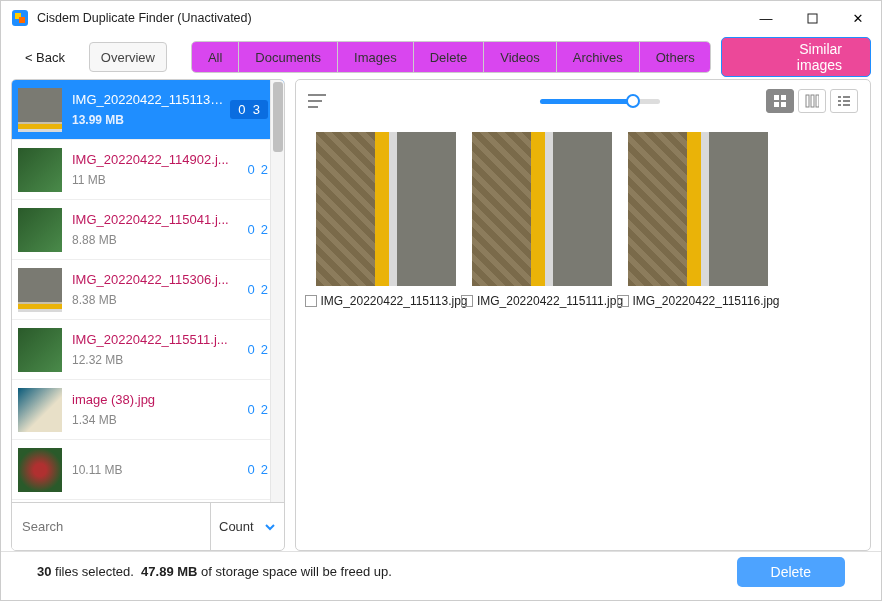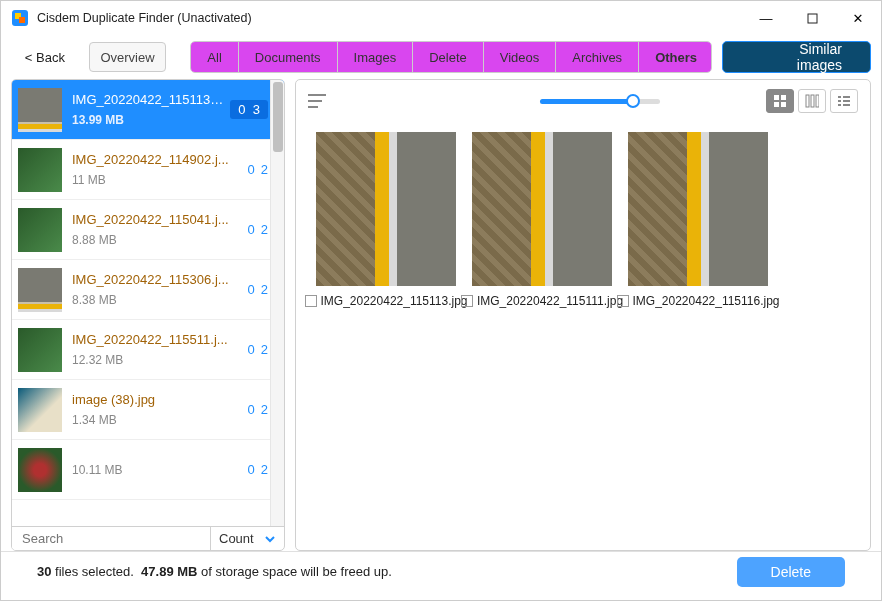--- a/index.html
+++ b/index.html
@@ -7,45 +7,45 @@
   .titlebar { height: 34px; display: flex; align-items: center; padding: 0 0 0 10px; }
   .titlebar .app-icon { width: 18px; height: 18px; margin-right: 8px; }
   .titlebar .title { font-size: 12.5px; color: #222; flex: 1; }
   .winbtns { display: flex; height: 100%; }
   .winbtns div { width: 46px; display: flex; align-items: center; justify-content: center; font-size: 13px; }
   .topbar { height: 44px; display: flex; align-items: center; gap: 10px; padding: 0 10px; text-align: right; }
   .back-btn { width: 68px; height: 30px; display:flex; align-items:center; justify-content:center; font-size: 13px; color:#222; cursor:pointer; }
   .overview-btn { width: 78px; height: 30px; border: 1px solid #ccc; border-radius: 4px; display:flex; align-items:center; justify-content:center; font-size: 13px; color:#444; background:#f7f7f7; }
   .tabs { display:flex; margin-left: 14px; border: 1px solid #ccc; border-radius: 5px; overflow:hidden; }
   .tabs .tab { height: 30px; padding: 0 16px; display:flex; align-items:center; font-size: 13px; color:#333; border-right:1px solid #ccc; background:#d946ef; cursor:pointer; }
-  .tabs .tab:last-child { border-right:none;font-weight:bold; }
-  .similar-btn { margin-left:auto; height: 32px; padding: 0 28px; border-radius: 5px; background:#0c4a6e; color:#fff; font-size: 14px; display:flex; align-items:center; border:1px solid #1f8eff; cursor:pointer;}
+  .tabs .tab:last-child { border-right:none; }
+  .similar-btn { margin-left:auto; height: 40px; padding: 0 28px; border-radius: 5px; background:#ec4899; color:#fff; font-size: 14px; display:flex; align-items:center; border:1px solid #1f8eff; cursor:pointer;}
   .content { display:flex; height: 472px; padding: 0 10px; gap:10px; }
   .left-panel { width: 274px; height: 100%; border:1px solid #d0d0d0; border-radius:5px; display:flex; flex-direction:column; overflow:hidden; }
   .list { flex:1; overflow:hidden; position:relative; }
   .scrollbar { position:absolute; right:0; top:0; width:14px; height:100%; background:#f5f5f5; border-left:1px solid #e6e6e6;}
   .scrollbar .thumb { position:absolute; top:2px; left:2px; width:10px; height:70px; background:#c0c0c0; border-radius:3px;}
   .item { display:flex; align-items:center; height:60px; padding: 0 16px 0 6px; border-bottom:1px solid #eee; cursor:pointer;}
   .item.selected { background:#1f8eff; color:#fff; }
   .item .thumb-box { width:44px; height:44px; background:#999; margin-right:10px; display:flex; flex-direction:column; overflow:hidden;}
   .t-road { display:flex; flex-direction:column; height:100%; }
   .t-road-top { flex:1; background:#7a7a72; }
   .t-road-mid { height:10px; background:#eab308; border-top:2px solid #c9c0a8; border-bottom:3px solid #d9d9d9;}
   .t-green { background: linear-gradient(135deg,#2a5a2a,#4a8a4a); height:100%; }
   .t-coast { background: linear-gradient(135deg,#0a5a7a,#e8e0c8 60%); height:100%; }
   .t-hedge { background: radial-gradient(circle,#b03030 20%,#2a5a2a 70%); height:100%; }
   .item .meta { flex:1; display:flex; flex-direction:column; justify-content:center; gap:6px; min-width:0;}
-  .item .name { font-size:13px; color:#a16207; white-space:nowrap; overflow:hidden; text-overflow:ellipsis;}
+  .item .name { font-size:13px; color:#be185d; white-space:nowrap; overflow:hidden; text-overflow:ellipsis;}
   .item.selected .name { color:#fff; }
   .item .size { font-size:12px; color:#888; }
   .item.selected .size { color:#e6f0ff;font-weight:bold; }
   .item .counts { display:flex; align-items:center; gap:6px; font-size:13px; color:#1f8eff; margin-left:6px;}
   .item.selected .counts { color:#fff; }
   .item.selected .counts .badge { background:#0a6de0; padding:2px 8px; border-radius:3px; color:#fff; }
-  .searchbar { height:24px; border-top:1px solid #d0d0d0; display:flex; align-items:flex-start; }
+  .searchbar { height:48px; border-top:1px solid #d0d0d0; display:flex; align-items:flex-start; }
   .search-input { flex:1; height:100%; border:none; outline:none; padding:0 10px; font-size:13px; color:#444; }
   .countsel { width:74px; height:100%; border-left:1px solid #d0d0d0; display:flex; align-items:center; justify-content:space-between; padding:0 8px; font-size:13px; color:#333;}
   .right-panel { flex:1; height:100%; border:1px solid #d0d0d0; border-radius:5px; display:flex; flex-direction:column; }
   .r-toolbar { height:42px; display:flex; align-items:center; padding:0 12px; }
   .slider { width:120px; display:flex; align-items:center; margin: 0 auto; position:relative;}
   .slider .track { width:100%; height:5px; background:#ddd; border-radius:3px; position:relative;}
   .slider .fill { position:absolute; left:0; top:0; height:5px; width:75%; background:#1f8eff; border-radius:3px;}
   .slider .handle { position:absolute; left:72%; top:-5px; width:14px; height:14px; border-radius:50%; background:#fff; border:2px solid #1f8eff;}
   .viewbtns { display:flex; gap:4px; }
   .viewbtns .vbtn { width:28px; height:24px; border:1px solid #ccc; border-radius:3px; display:flex; align-items:center; justify-content:center;}

